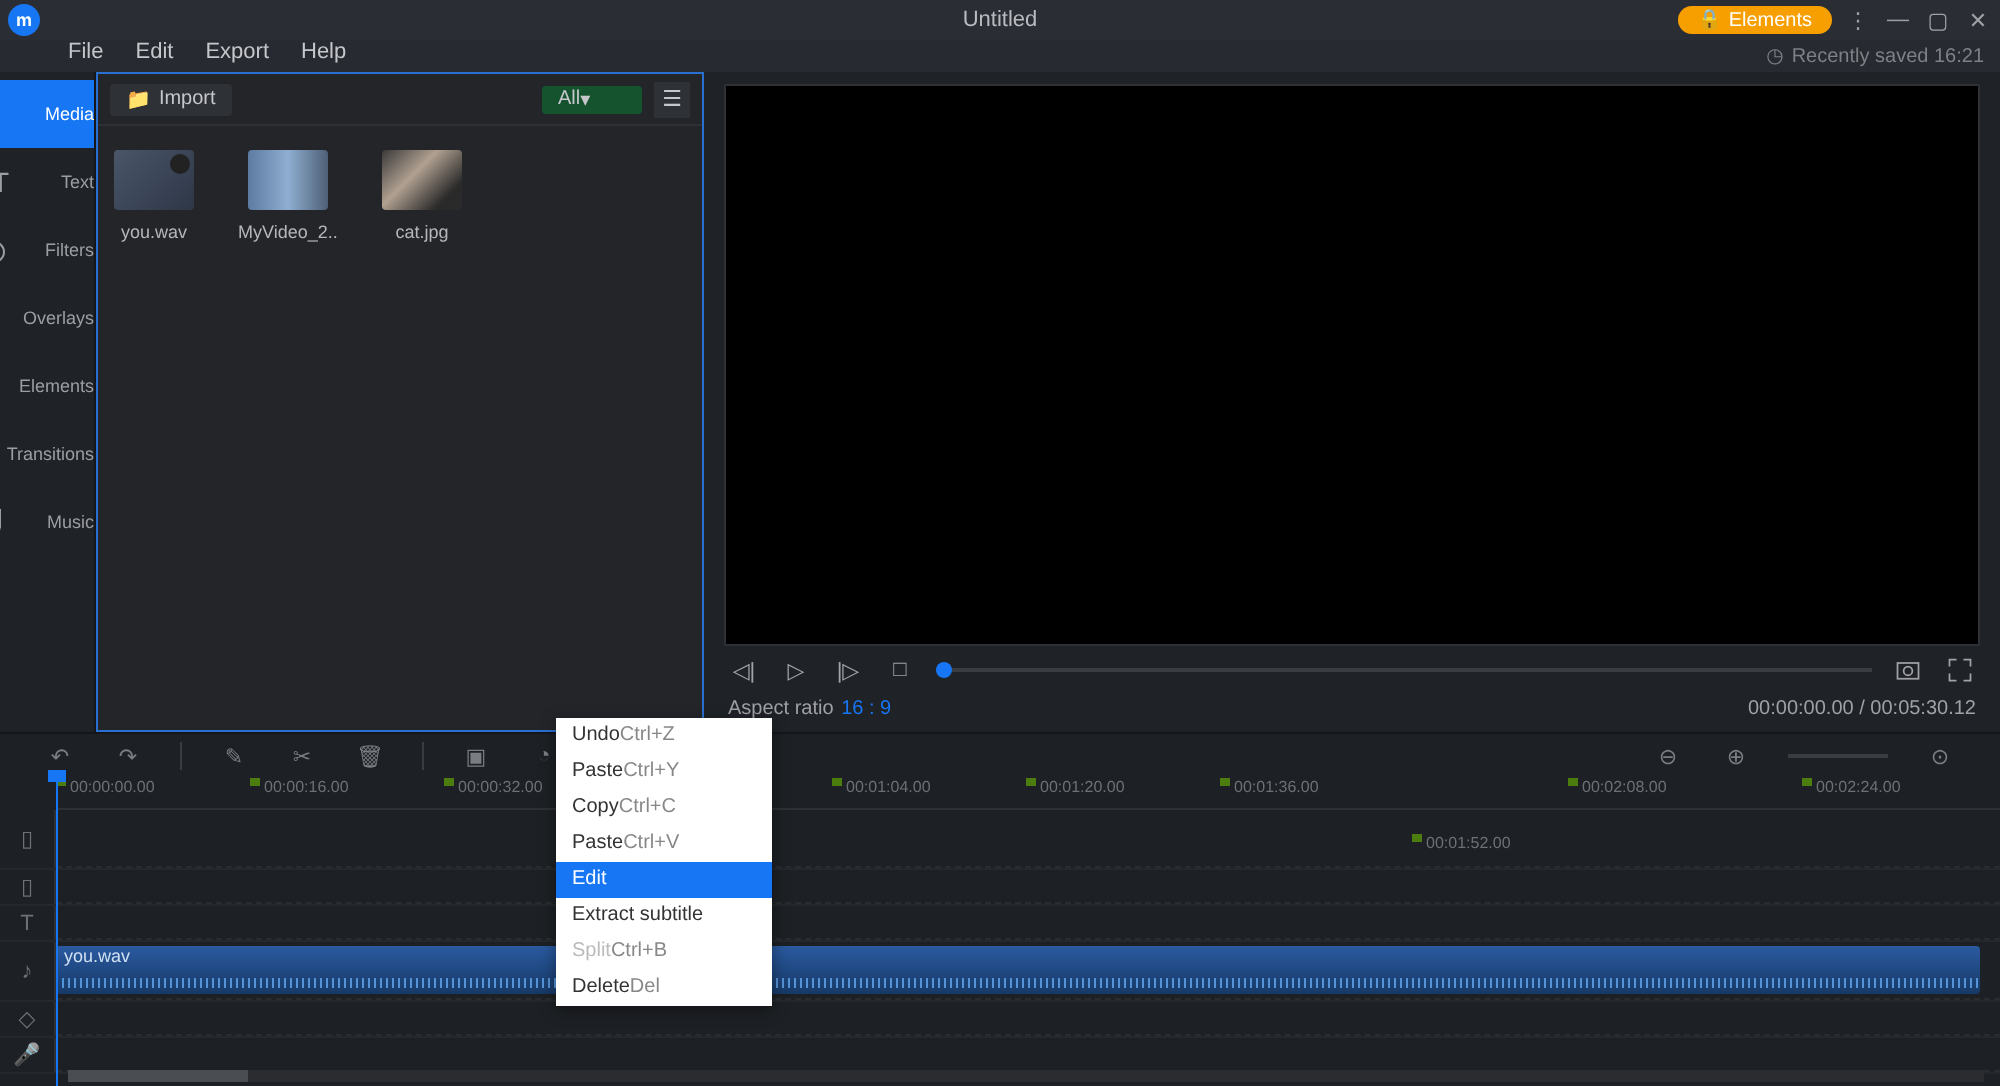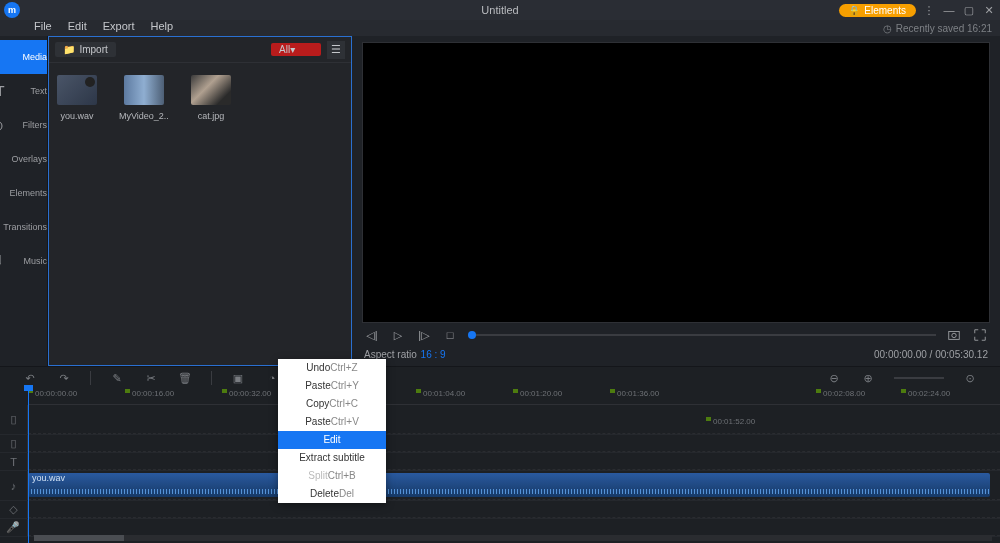--- a/index.html
+++ b/index.html
@@ -101,21 +101,21 @@
 .imp-btn {
   display: flex; align-items: center; gap: 4px;
   background: #2e3136;
   padding: 2px 8px;
   cursor: pointer;
   font-size: 10px;
   border-radius: 2px;
 }
 .dd {
   margin-left: auto;
-  background: #b91c1c;
+  background: #14532d;
   padding: 1px 8px;
   font-size: 10px;
   border-radius: 2px;
   cursor: pointer;
   min-width: 50px;
   display:flex; justify-content:flex-start; align-items:center;
 }
 .viewbtn {
   width: 18px; height: 18px;
   background: #2e3136;
@@ -292,21 +292,21 @@
   top: 359px;
   width: 108px;
   background: #fff;
   color: #333;
   box-shadow: 0 2px 8px rgba(0,0,0,0.4);
   z-index: 50;
   font-size: 10px;
 }
 .ctx-item {
   display: flex;
-  justify-content: center;
+  justify-content: flex-start;
   padding: 2px 8px;
   cursor: pointer;
   line-height: 14px;
 }
 .ctx-item.disabled { color: #bbb; }
 .ctx-item.hover { background: #1676f3; color: #fff;}
 .ctx .sc { color:#888;}
 .ctx-item.hover .sc{color:#fff;}
 svg { display:block;}
 </style>
@@ -492,21 +492,21 @@
   <div style="position:relative;">
     <div class="tl-ruler" id="ruler">
         <span class="tick" style="left: 0px;">00:00:00.00</span>
         <span class="tick" style="left: 97px;">00:00:16.00</span>
         <span class="tick" style="left: 194px;">00:00:32.00</span>
         <span class="tick" style="left: 291px;">00:00:48.00</span>
         <span class="tick" style="left: 388px;">00:01:04.00</span>
         <span class="tick" style="left: 485px;">00:01:20.00</span>
         <span class="tick" style="left: 582px;">00:01:36.00</span>
         <span class="tick" style="left: 678px; margin-top: 28px;">00:01:52.00</span>
-        <span class="tick" style="left: 788px;">00:02:08.00</span>
+        <span class="tick" style="left: 756px;">00:02:08.00</span>
         <span class="tick" style="left: 873px;">00:02:24.00</span>
       </div>
     <div class="playhead"></div>
 
     <div class="tracks">
       <div class="track big">
         <div class="head">▯</div>
         <div class="body"></div>
       </div>
       <div class="track">

